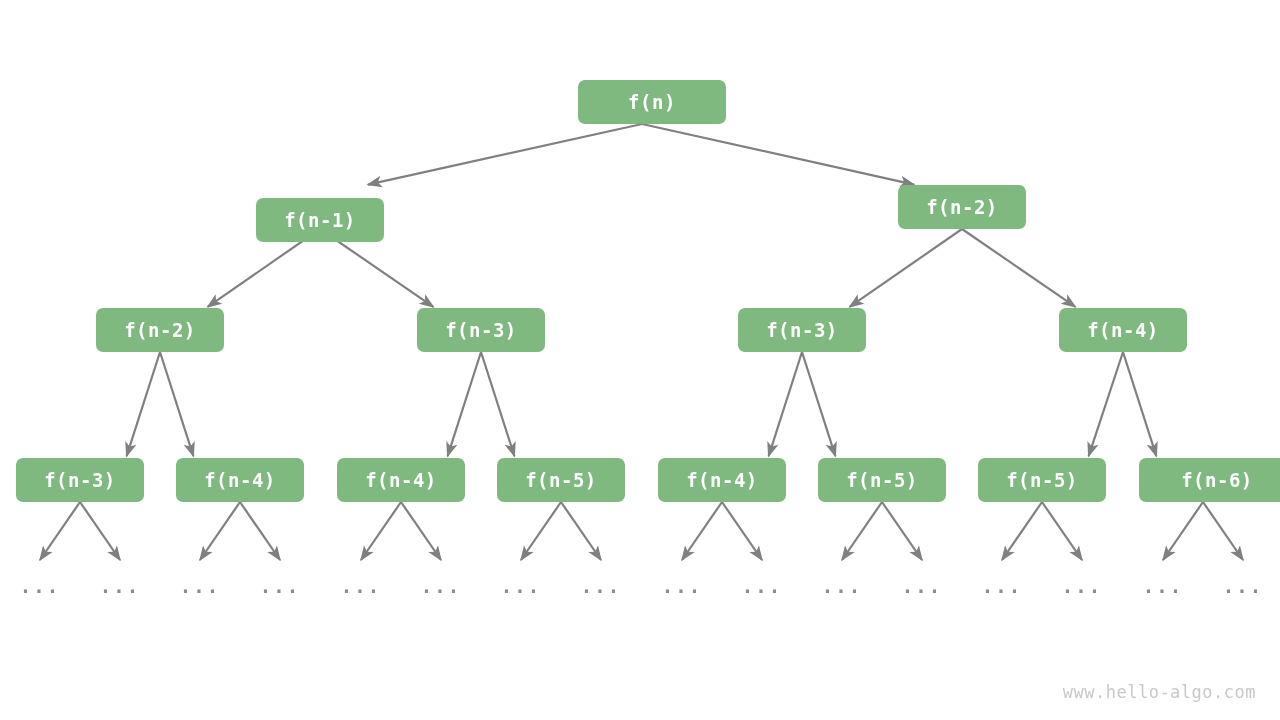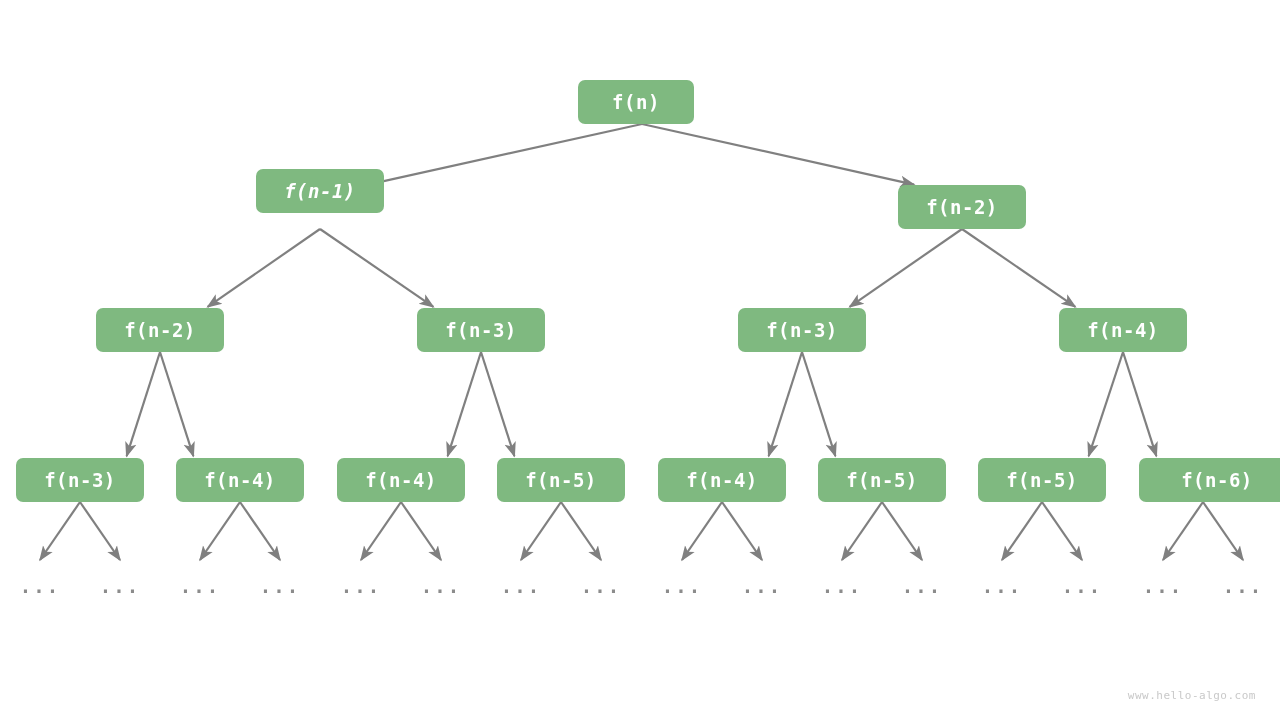--- a/index.html
+++ b/index.html
@@ -53,21 +53,21 @@
     letter-spacing: 2px;
     transform: translate(-50%, -50%);
     white-space: nowrap;
   }
   .watermark {
     position: absolute;
     right: 24px;
     bottom: 18px;
     color: #c9c9c9;
     font-family: "DejaVu Sans Mono", "Liberation Mono", monospace;
-    font-size: 11px;
+    font-size: 17px;
     letter-spacing: 0.5px;
     white-space: nowrap;
   }
 </style>
 </head>
 <body>
 
 <div id="canvas">
   <svg class="edge-layer" id="edge-layer" viewBox="0 0 1280 720" width="1280" height="720">
       <defs>
@@ -100,24 +100,24 @@
       <line x1="722" y1="502" x2="682" y2="560" stroke="#808080" stroke-width="2.2" stroke-linecap="butt" marker-end="url(#arrowhead)"></line>
       <line x1="722" y1="502" x2="762" y2="560" stroke="#808080" stroke-width="2.2" stroke-linecap="butt" marker-end="url(#arrowhead)"></line>
       <line x1="882" y1="502" x2="842" y2="560" stroke="#808080" stroke-width="2.2" stroke-linecap="butt" marker-end="url(#arrowhead)"></line>
       <line x1="882" y1="502" x2="922" y2="560" stroke="#808080" stroke-width="2.2" stroke-linecap="butt" marker-end="url(#arrowhead)"></line>
       <line x1="1042" y1="502" x2="1002" y2="560" stroke="#808080" stroke-width="2.2" stroke-linecap="butt" marker-end="url(#arrowhead)"></line>
       <line x1="1042" y1="502" x2="1082" y2="560" stroke="#808080" stroke-width="2.2" stroke-linecap="butt" marker-end="url(#arrowhead)"></line>
       <line x1="1203" y1="502" x2="1163" y2="560" stroke="#808080" stroke-width="2.2" stroke-linecap="butt" marker-end="url(#arrowhead)"></line>
       <line x1="1203" y1="502" x2="1243" y2="560" stroke="#808080" stroke-width="2.2" stroke-linecap="butt" marker-end="url(#arrowhead)"></line>
     </svg>
   <div id="node-layer">
-      <div class="node" style="left: 578px; top: 80px; width: 116px; height: 44px; background: rgb(127, 185, 128); color: rgb(255, 255, 255); text-align: right;">
+      <div class="node" style="left: 578px; top: 80px; width: 148px; height: 44px; background: rgb(127, 185, 128); color: rgb(255, 255, 255); text-align: right;">
         <span>f(n)</span>
       </div>
-      <div class="node" style="left: 256px; top: 169px; width: 128px; height: 44px; background: rgb(127, 185, 128); color: rgb(255, 255, 255); font-style: italic;">
+      <div class="node" style="left: 256px; top: 198px; width: 128px; height: 44px; background: rgb(127, 185, 128); color: rgb(255, 255, 255);">
         <span>f(n-1)</span>
       </div>
       <div class="node" style="left: 898px; top: 185px; width: 128px; height: 44px; background: rgb(127, 185, 128); color: rgb(255, 255, 255);">
         <span>f(n-2)</span>
       </div>
       <div class="node" style="left: 96px; top: 308px; width: 128px; height: 44px; background: rgb(127, 185, 128); color: rgb(255, 255, 255);">
         <span>f(n-2)</span>
       </div>
       <div class="node" style="left: 417px; top: 308px; width: 128px; height: 44px; background: rgb(127, 185, 128); color: rgb(255, 255, 255);">
         <span>f(n-3)</span>

